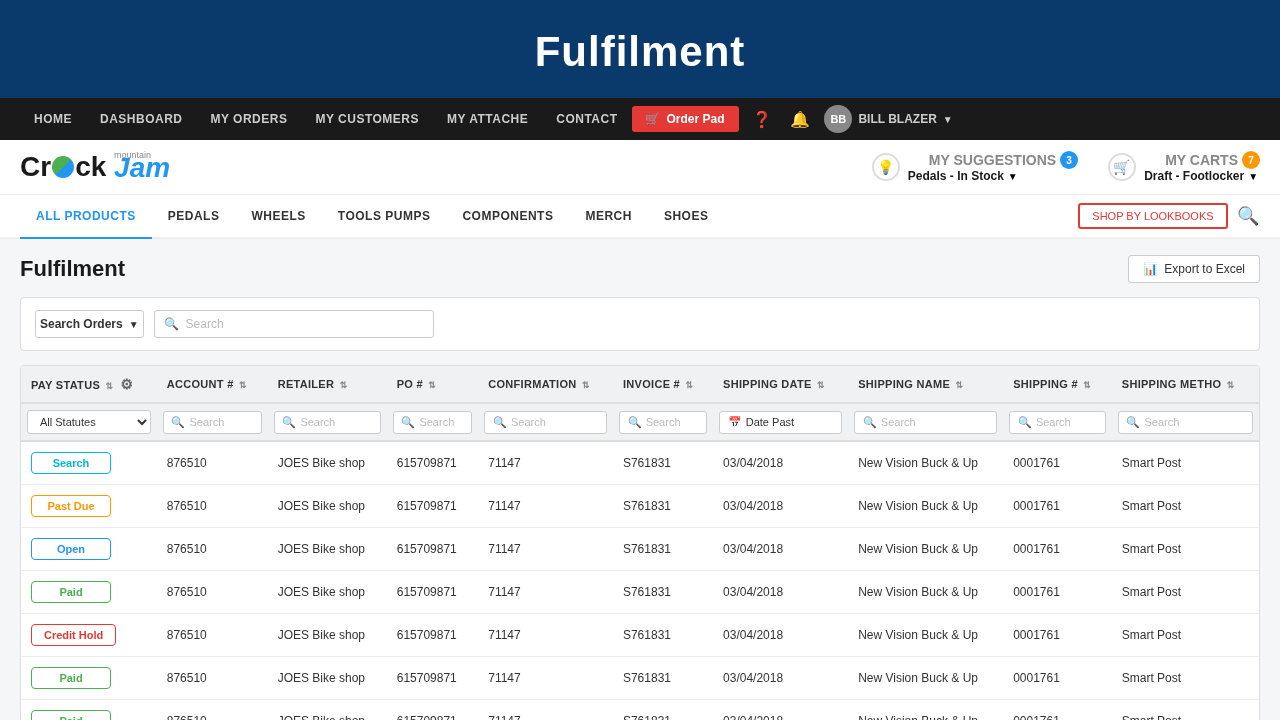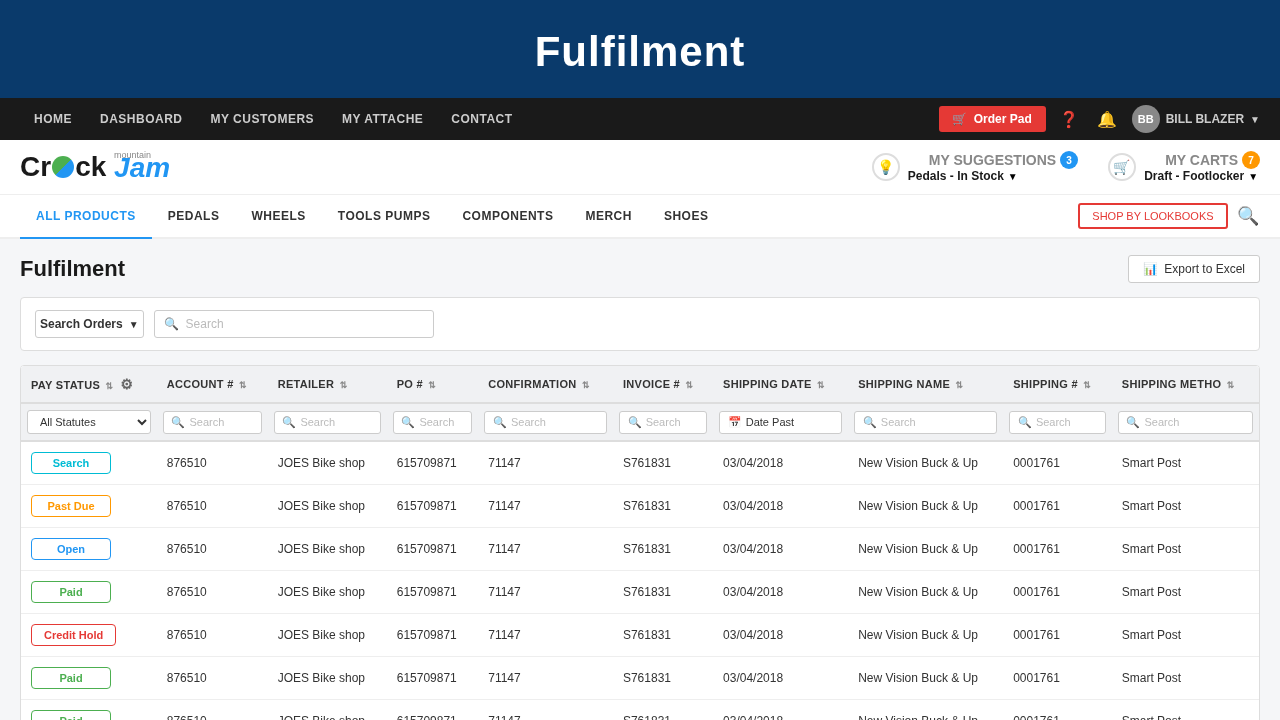--- a/index.html
+++ b/index.html
@@ -22,21 +22,21 @@
       font-weight: 900;
       color: #ffffff;
       letter-spacing: 1px;
     }
 
     
     .top-nav {
       background: #1a1a1a;
       display: flex;
       align-items: center;
-      justify-content: space-between;
+      justify-content: flex-start;
       padding: 0 20px;
       height: 42px;
       position: relative;
       z-index: 10;
     }
     .top-nav-left {
       display: flex;
       align-items: center;
       gap: 0;
     }
@@ -402,20 +402,21 @@
 <body>
 
 <div class="hero">
   <h1>Fulfilment</h1>
 </div>
 
 <nav class="top-nav">
   <div class="top-nav-left">
     <span class="top-nav-item">HOME</span>
     <span class="top-nav-item">DASHBOARD</span>
+    <span class="top-nav-item">MY ORDERS</span>
     <span class="top-nav-item">MY CUSTOMERS</span>
     <span class="top-nav-item">MY ATTACHE</span>
     <span class="top-nav-item">CONTACT</span>
   </div>
   <div class="top-nav-right">
     <button class="order-pad-btn">
       <span>🛒</span>
       <span>Order Pad</span>
     </button>
     <button class="icon-btn">❓</button>

